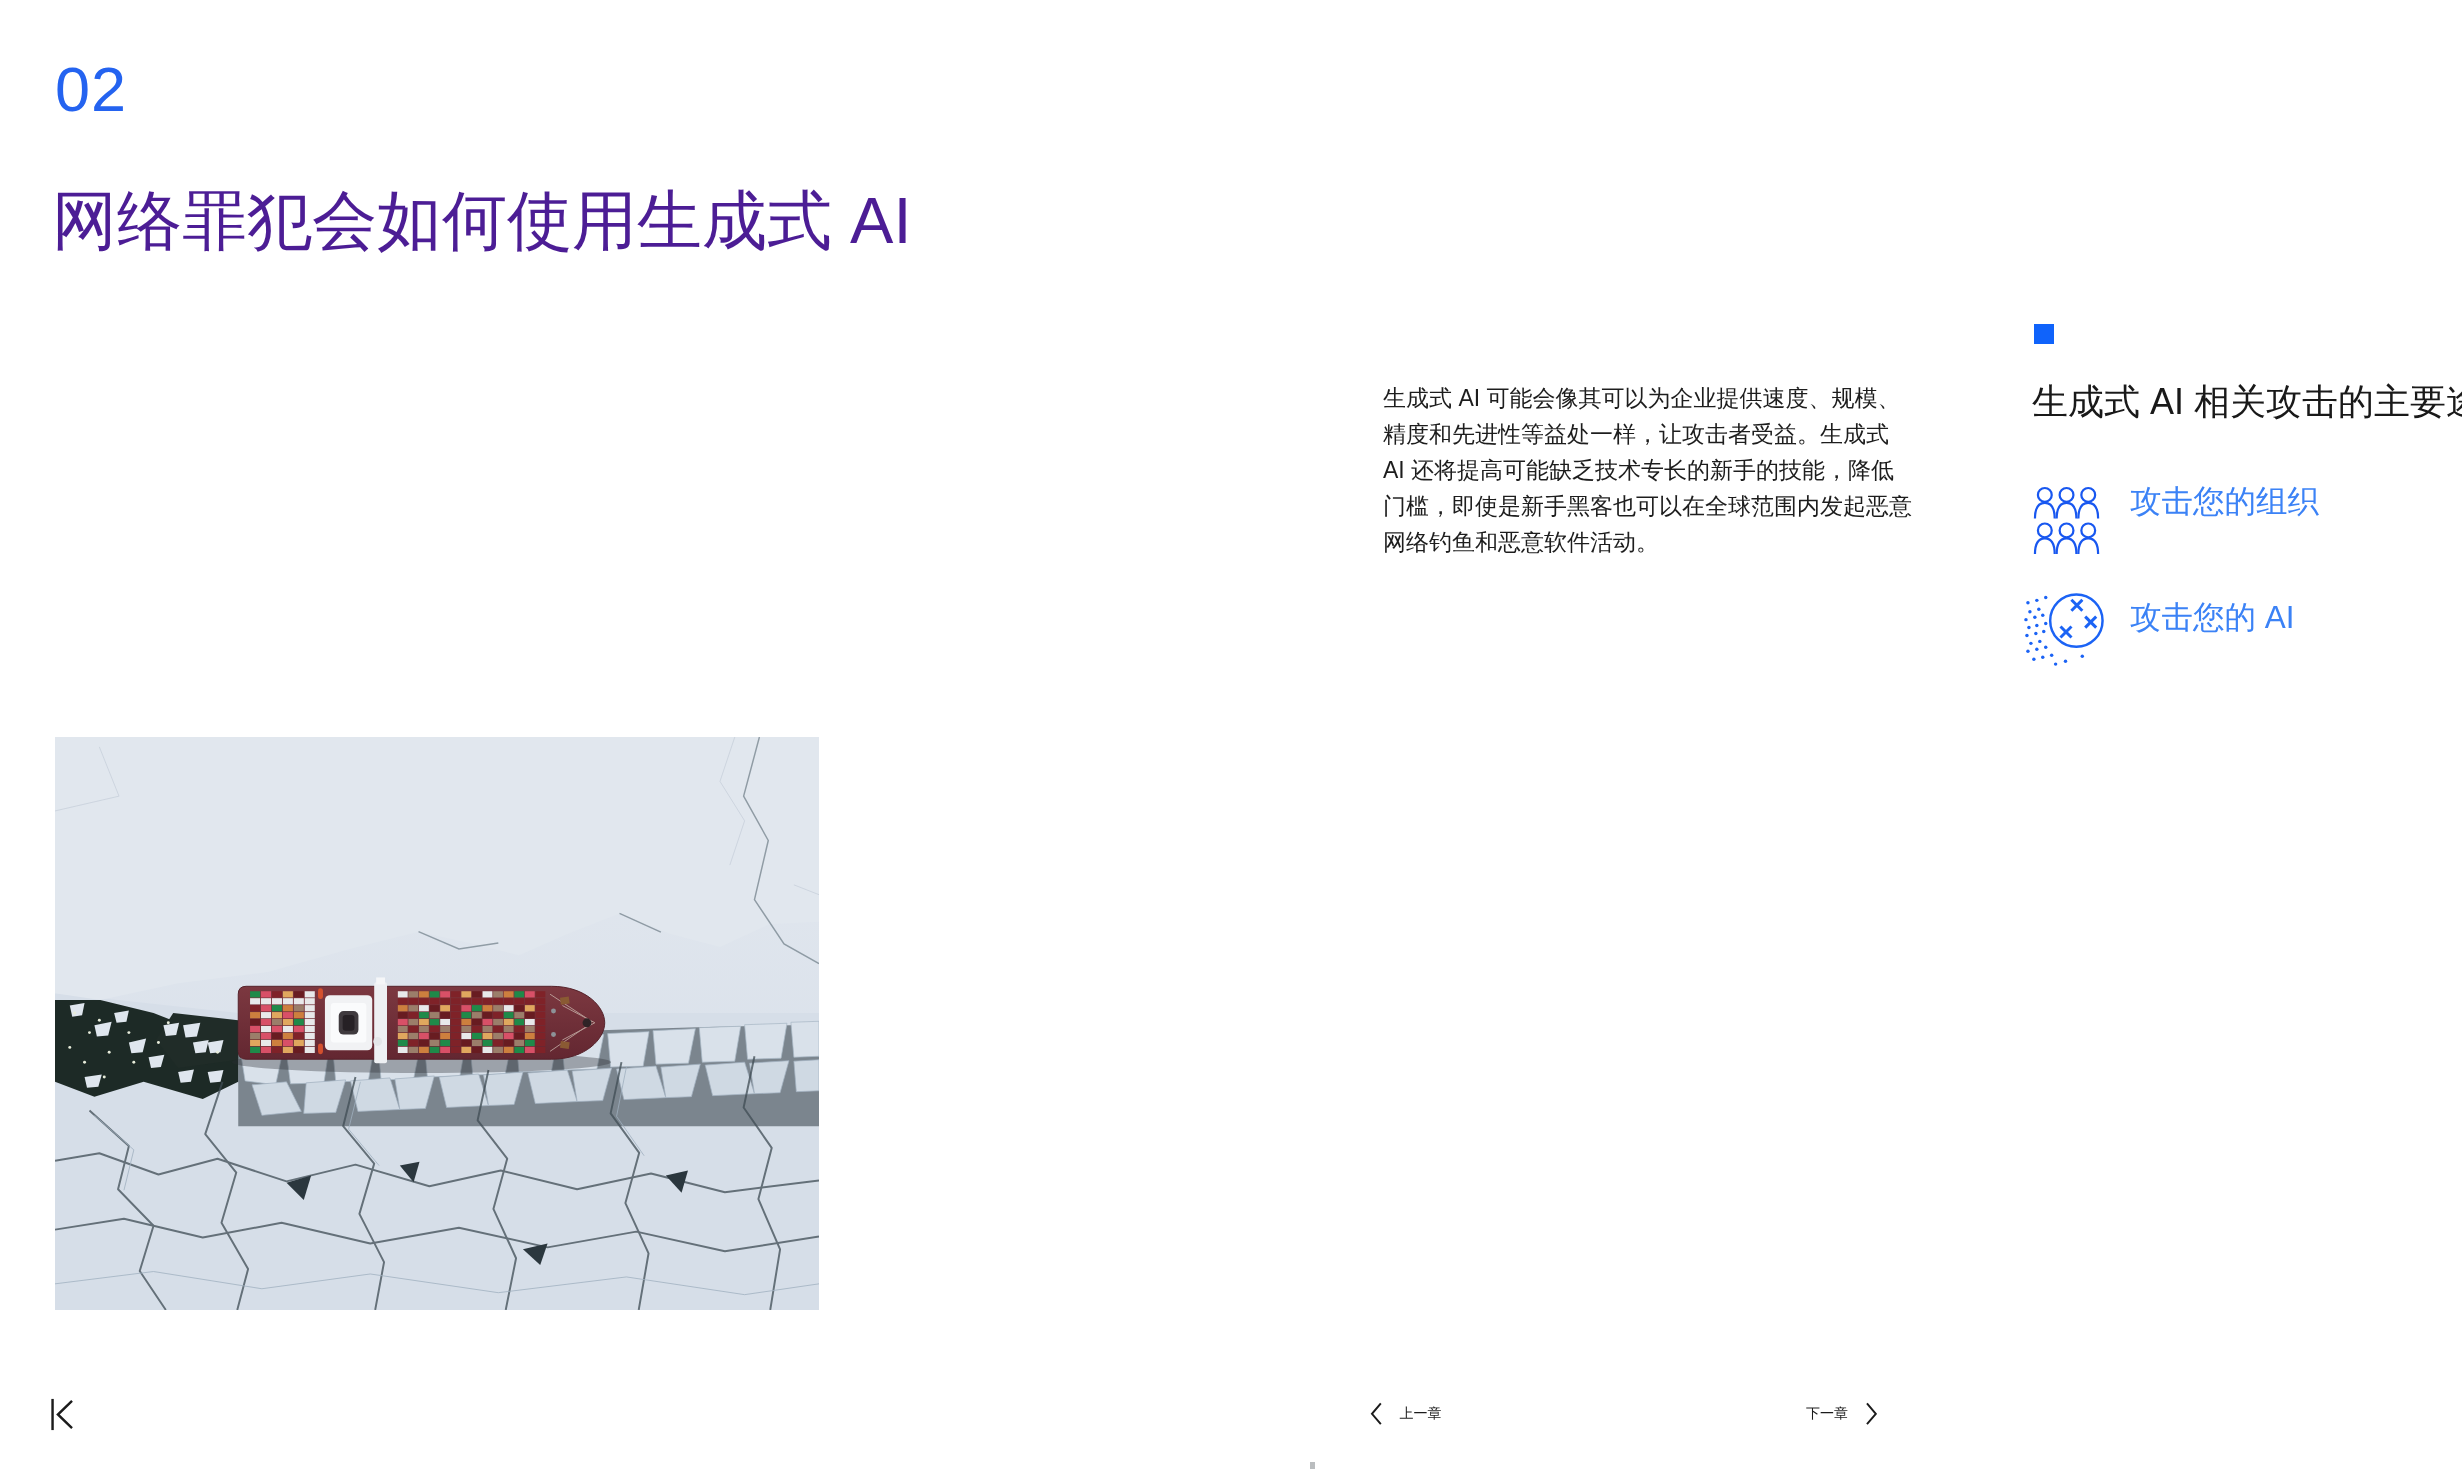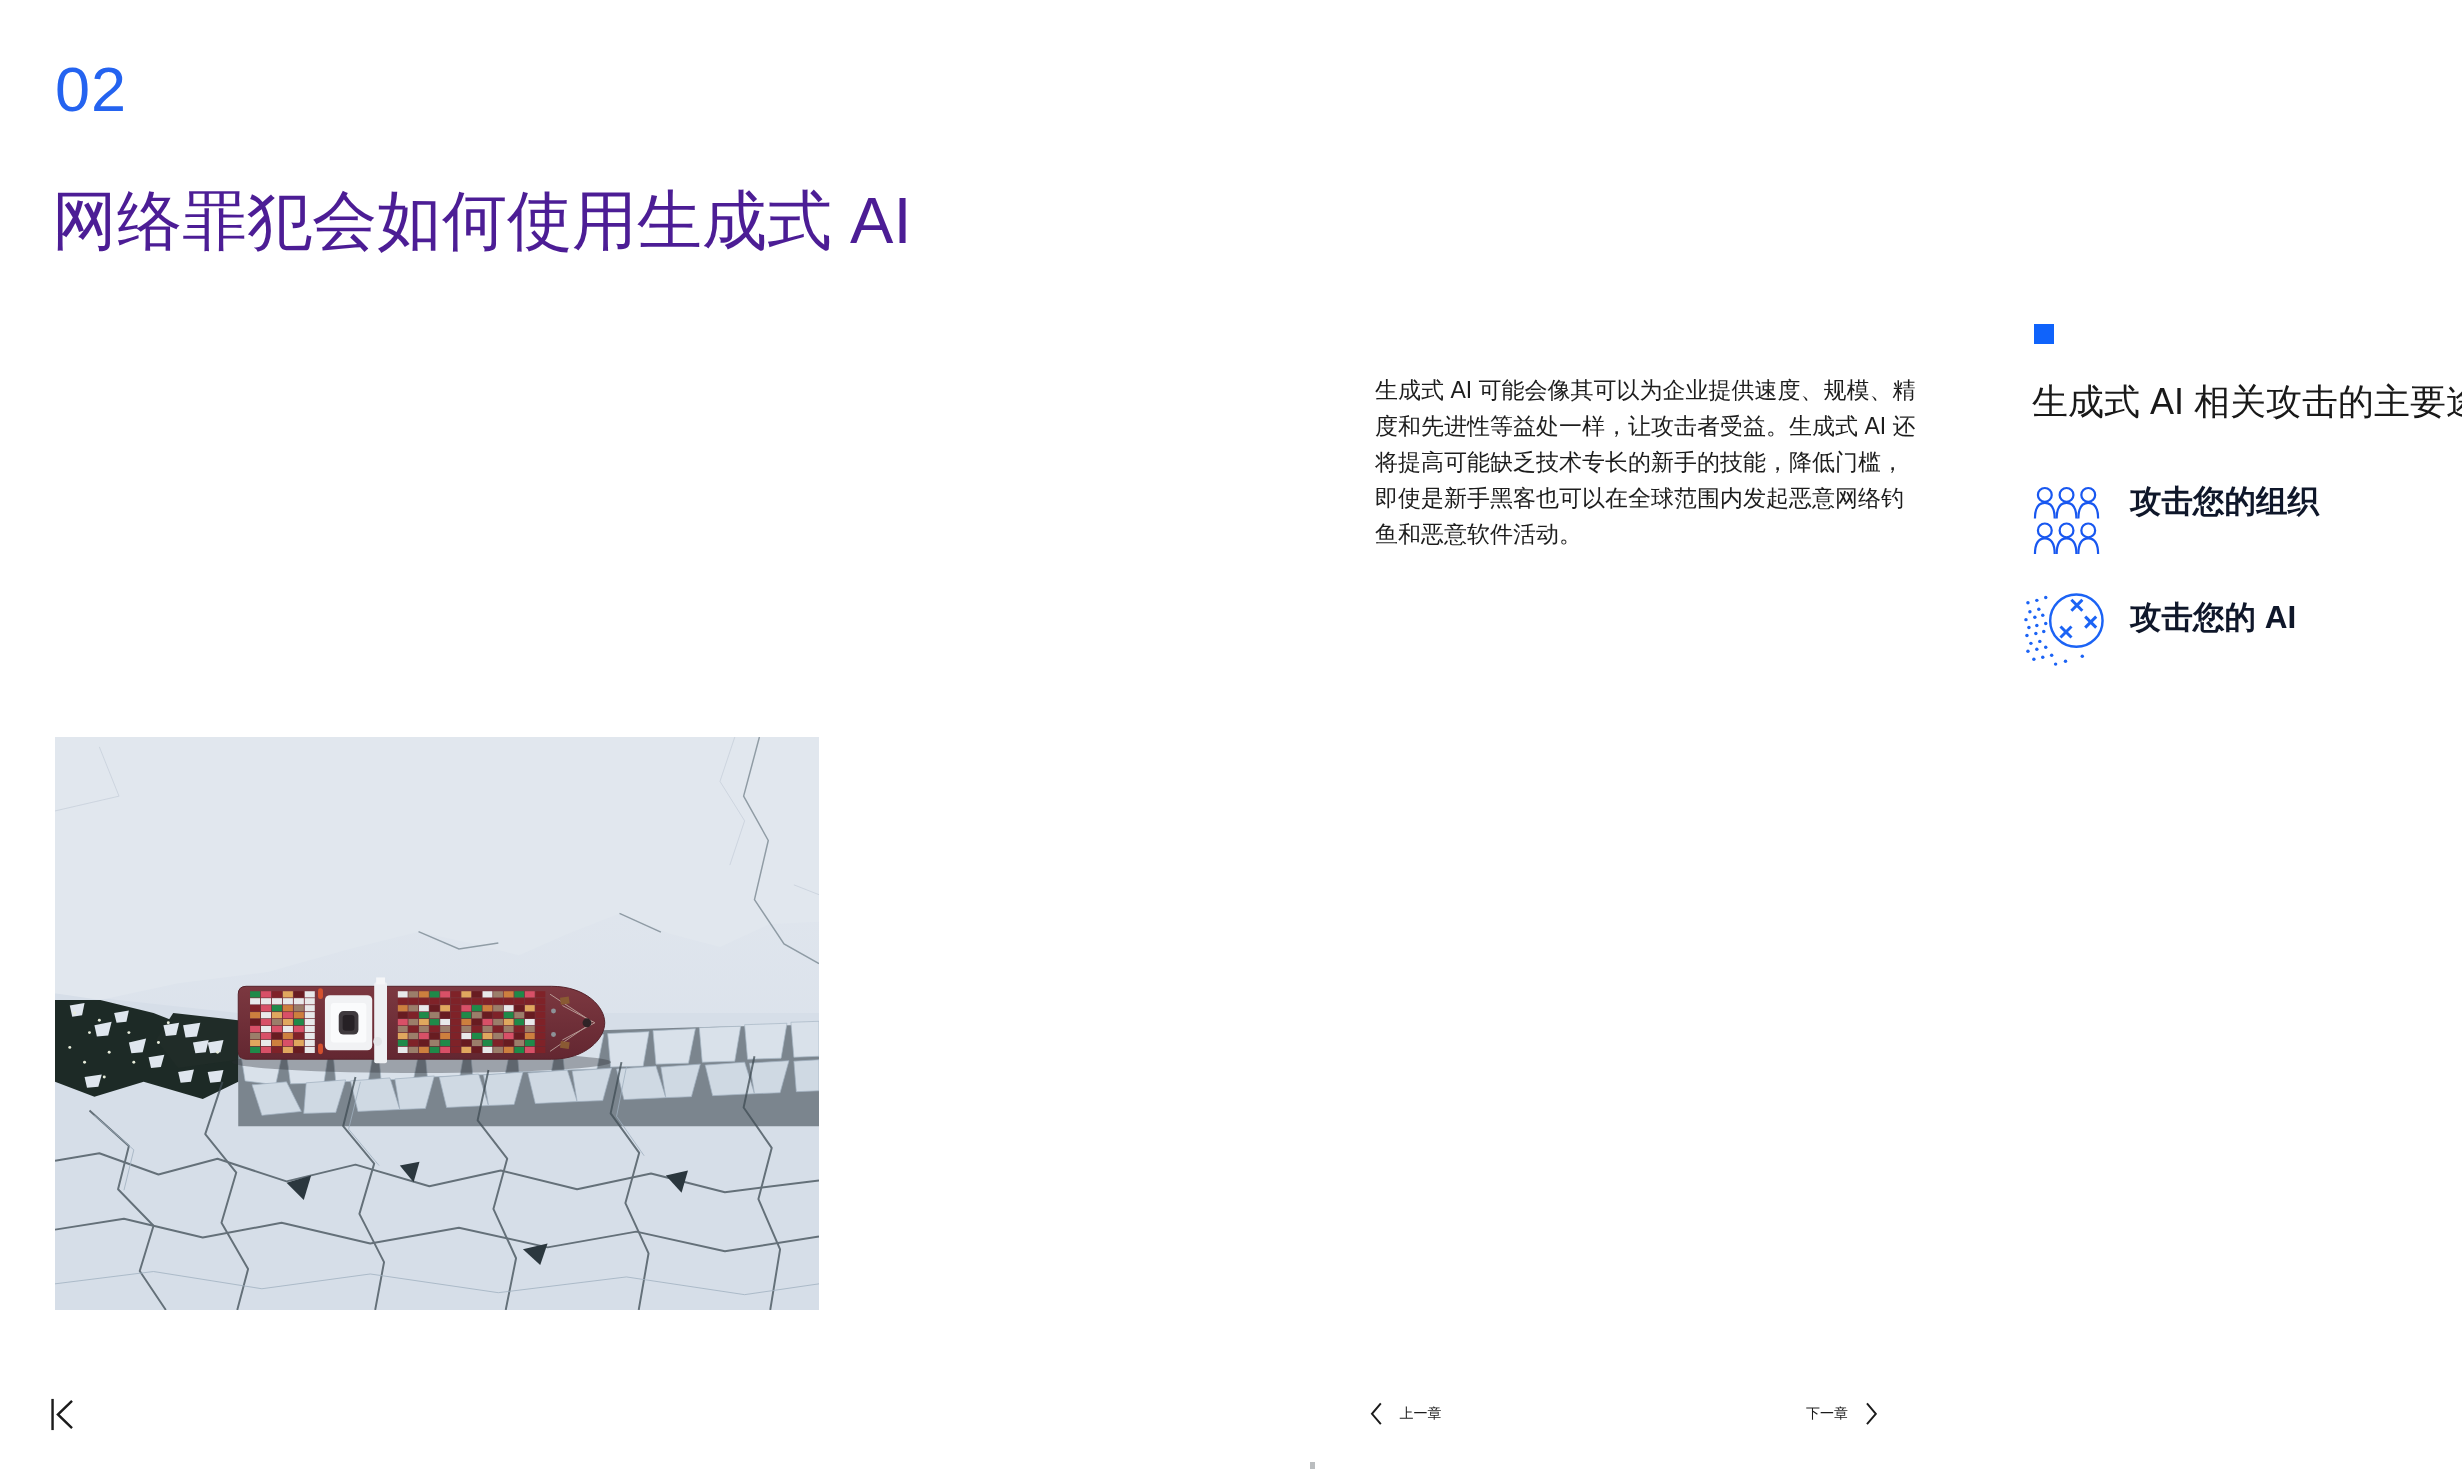--- a/index.html
+++ b/index.html
@@ -12,30 +12,30 @@
 
   
   #chapter-number{left:55px;top:49px;font-size:63px;line-height:64px;font-weight:300;color:#2463F0;letter-spacing:1px;margin-top:8px;}
   #page-title{left:52px;top:181px;font-size:65px;line-height:79px;font-weight:300;color:#4c1d95;}
 
   
   #hero{left:55px;top:737px;width:764px;height:573px;}
 
   
   #body-col{left:1375px;top:372px;width:546px;font-size:23px;line-height:36px;color:#1d1d1d;}
-  #body-col p{margin:0;}
+  #body-col p{margin:8px;}
   #body-col p + p{margin-top:37px;}
 
   
   #accent-square{left:2034px;top:324px;width:19.7px;height:19.7px;background:#0F63FB;}
   #sidebar-heading{left:2032px;top:379px;width:561px;font-size:36px;line-height:45px;font-weight:300;color:#191919;}
   .attack-icon{left:2032px;width:74px;height:79px;}
   #attack-icon-org{top:485px;}
   #attack-icon-ai{top:587px;left:2023px;width:84px;height:89px;}
-  .attack-label{left:2130px;font-size:31.5px;line-height:39px;font-weight:700;color:#0f172a;}
+  .attack-label{left:2130px;font-size:31.5px;line-height:39px;font-weight:400;color:#3b82f6;}
   #attack-label-org{top:482px;}
   #attack-label-ai{top:598px;}
 
   
   #first-page-button{left:49px;top:1396px;width:29.5px;height:37px;cursor:pointer;}
   .nav-group{top:1395px;display:flex;align-items:center;gap:16.7px;cursor:pointer;}
   #prev-chapter-button{left:1370px;}
   #next-chapter-button{left:1806px;}
   .nav-label{font-size:14px;line-height:37px;color:#1b1b1b;}
   #bottom-dot{left:1310px;top:1462px;width:5.4px;height:7.4px;background:#babdbf;}

